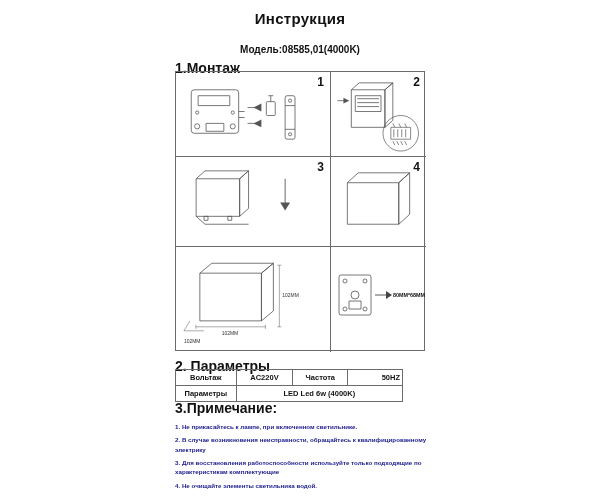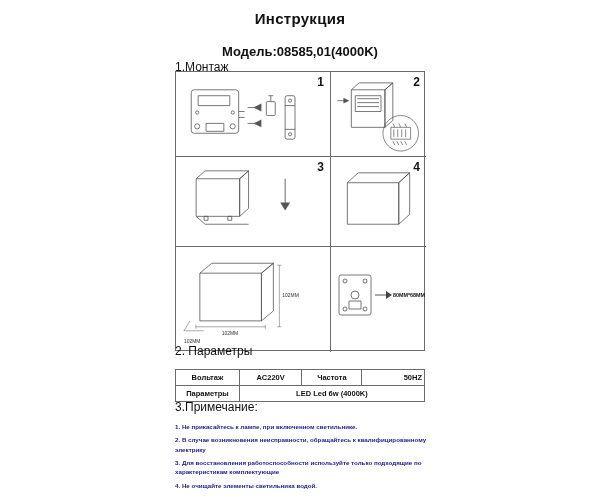--- a/index.html
+++ b/index.html
@@ -28,30 +28,30 @@
     font-size: 15px;
     font-weight: bold;
     letter-spacing: 0.3px;
   }
   .model {
     position: absolute;
     top: 44px;
     left: 0;
     width: 600px;
     text-align: center;
-    font-size: 13px;
+    font-size: 10px;
     font-weight: bold;
   }
   .section-label {
     position: absolute;
-    font-size: 12px;
-    font-weight: normal;
+    font-size: 14px;
+    font-weight: bold;
   }
   #mount-label { top: 60px; left: 175px; }
-  #params-label { top: 344px; left: 175px; }
+  #params-label { top: 358px; left: 175px; }
   #notes-label  { top: 386px; left: 175px; margin-top: 14px; }
 
   
   .grid {
     position: absolute;
     top: 71px;
     left: 175px;
     width: 250px;
     height: 280px;
     border: 1px solid #6b6b6b;
@@ -76,21 +76,21 @@
   .c5 { top: 175px; left: 0; width: 155px; height: 105px; border-right: 1px solid #6b6b6b; }
   .c6 { top: 175px; left: 155px; width: 95px; height: 105px; }
 
   .svgfill { display: block; width: 100%; height: 100%; }
 
   
   .ptable {
     position: absolute;
     top: 369px;
     left: 175px;
-    width: 250px;
+    width: 228px;
     border-collapse: collapse;
     font-size: 7.5px;
     font-weight: bold;
   }
   .ptable td {
     border: 1px solid #6b6b6b;
     height: 15px;
     text-align: center;
     padding: 0 2px;
     font-weight: bold;

